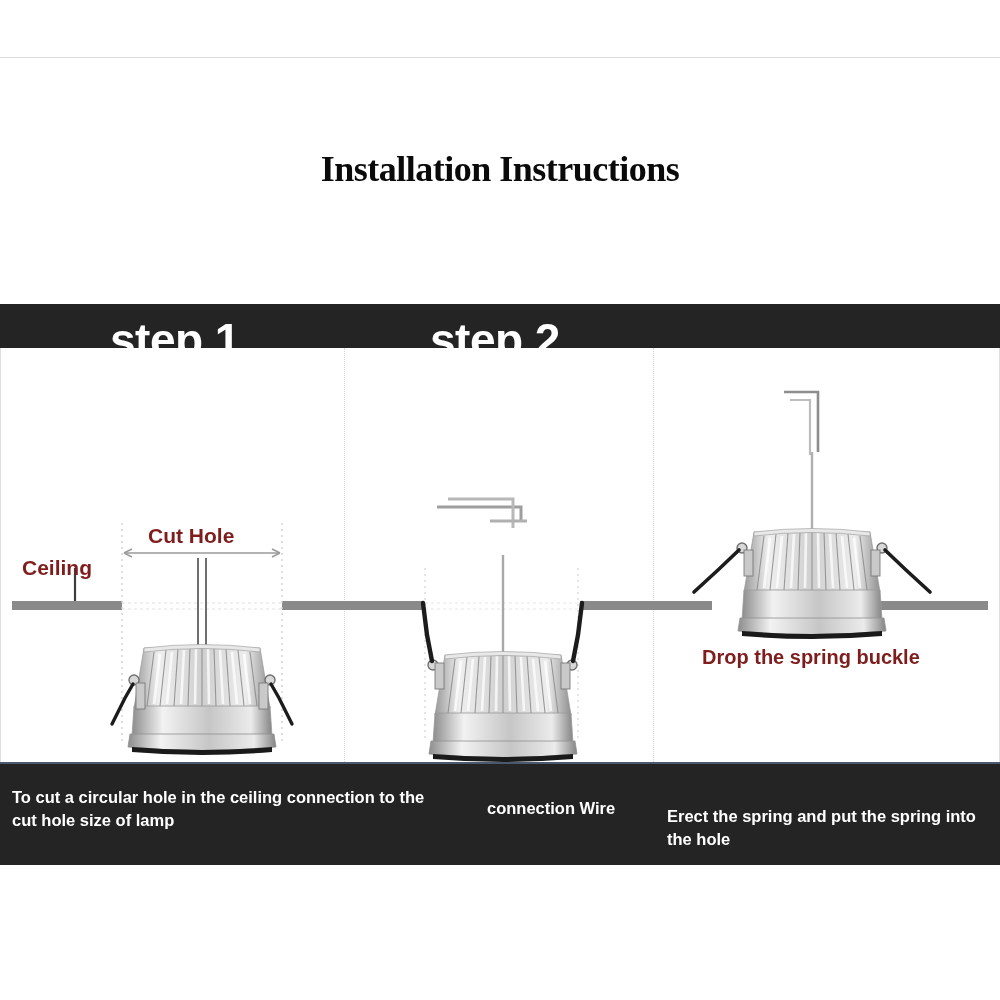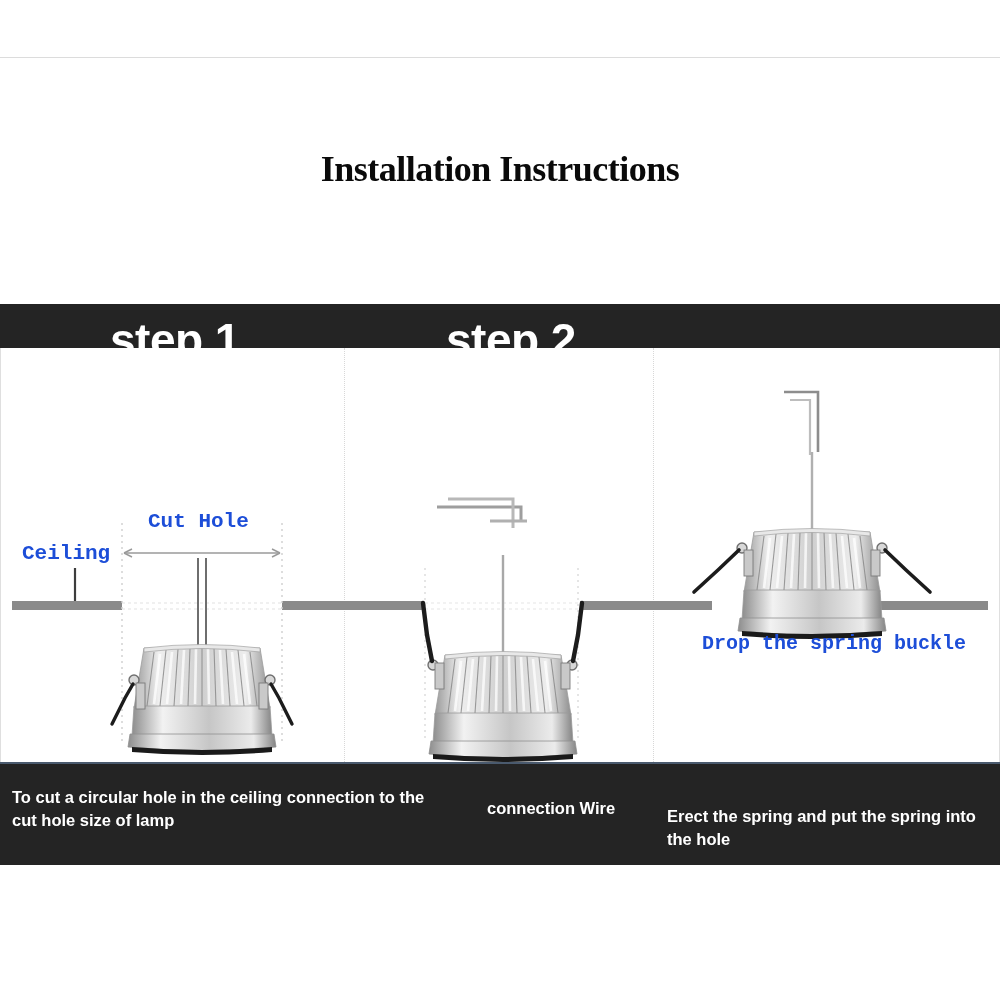--- a/index.html
+++ b/index.html
@@ -14,21 +14,21 @@
   
   .title{position:absolute;left:0;top:138px;width:1000px;text-align:center;
          font-family:"Liberation Serif",serif;font-weight:700;font-size:36px;
          letter-spacing:-0.5px;color:#0a0a0a;line-height:62px;}
 
   
   .stepbar{position:absolute;left:0;top:275px;width:1000px;height:73px;background:#242424;margin-top:29px;}
   .stepbar .slab{position:absolute;top:0;height:73px;line-height:73px;
                  color:#ffffff;font-weight:700;font-size:46px;letter-spacing:-0.5px;
                  font-family:"Liberation Sans",sans-serif;white-space:nowrap;}
-  .s1{left:110px;} .s2{left:446px;} .s3{left:728px;}
+  .s1{left:110px;} .s2{left:430px;} .s3{left:728px;}
 
   
   .panel{position:absolute;left:0;top:348px;width:1000px;height:414px;background:#fff;
          border-left:1px solid #dfdfdf;border-right:1px solid #dfdfdf;box-sizing:border-box;}
   .vdiv{position:absolute;top:0;width:0;height:414px;
         border-left:1px dotted #d8d8d8;}
   .vdiv.d1{left:343px;} .vdiv.d2{left:652px;}
 
   
   .ceil{position:absolute;height:9px;background:#8a8a8a;}
@@ -36,22 +36,22 @@
   
   .footer{position:absolute;left:0;top:762px;width:1000px;height:103px;background:#242424;
           border-top:2px solid #4a5a6e;box-sizing:border-box;}
   .cap{position:absolute;color:#fff;font-weight:700;font-size:16.5px;line-height:23px;
        font-family:"Liberation Sans",sans-serif;}
   .cap1{left:12px;top:786px;width:430px;}
   .cap2{left:487px;top:797px;width:170px;}
   .cap3{left:667px;top:786px;width:330px;margin-top:19px;}
 
   
-  .lbl{position:absolute;color:#1d4ed8;font-weight:700;
-       font-family:Liberation Mono, monospace;white-space:nowrap;}
+  .lbl{position:absolute;color:#7f1d1d;font-weight:700;
+       font-family:Liberation Sans, sans-serif;white-space:nowrap;margin-top:14px;}
   .lbl-ceiling{left:22px;top:542px;font-size:21px;}
   .lbl-cuthole{left:148px;top:510px;font-size:21px;}
   .lbl-drop{left:702px;top:632px;font-size:20px;text-align:right;}
 
   svg{position:absolute;left:0;top:0;overflow:visible;}
 </style>
 </head>
 <body>
 
 <div class="stage">

